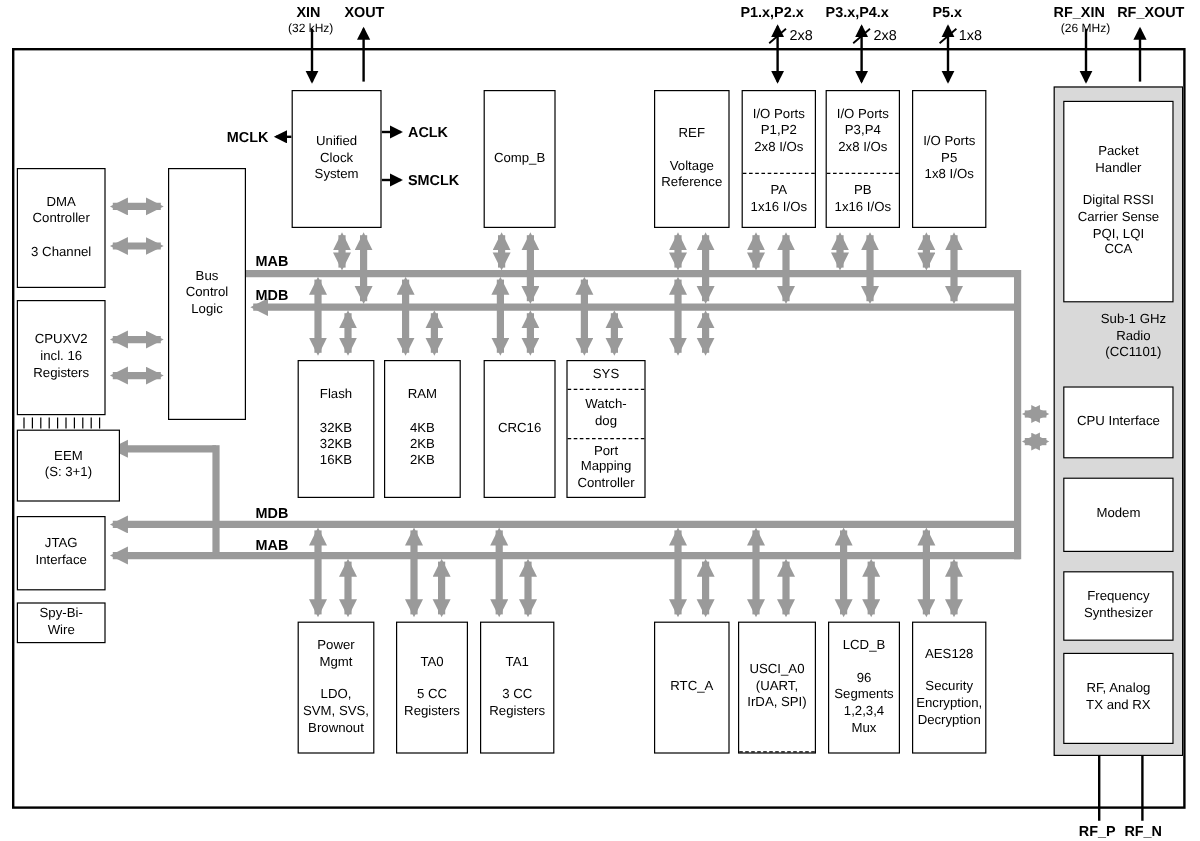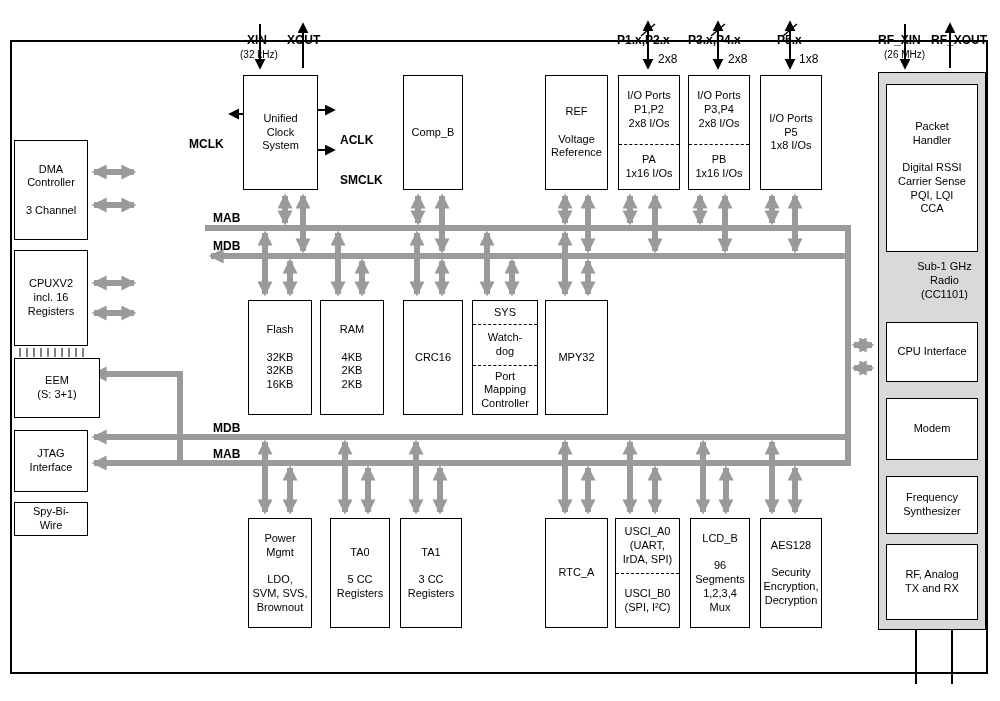--- a/index.html
+++ b/index.html
@@ -11,21 +11,21 @@
            display:flex; align-items:center; justify-content:center; text-align:center;
            font-size:11px; line-height:1.25; white-space:pre-line; color:#000; }
   .block.col { flex-direction:column; align-items:stretch; justify-content:flex-start; }
   .sec { display:flex; align-items:center; justify-content:center; text-align:center; white-space:pre-line; width:100%; }
   .dashedsep { border-bottom:1.5px dashed #000; }
   .radio-container { position:absolute; left:878px; top:72px; width:108px; height:558px;
                      background:#d9d9d9; border:1.5px solid #000; z-index:2; }
   .radio-label { position:absolute; left:880px; top:256px; width:104px; height:48px; z-index:3;
                  display:flex; align-items:center; justify-content:center; text-align:center;
                  font-size:11px; line-height:1.3; white-space:pre-line;padding-left:25px; }
-  .plabel { position:absolute; z-index:4; font-size:12px; font-weight:bold; color:#000; white-space:nowrap;margin-top:30px; }
+  .plabel { position:absolute; z-index:4; font-size:12px; font-weight:bold; color:#000; white-space:nowrap; }
   .plabel.small { font-size:10px; font-weight:normal; }
   .buslabel { position:absolute; z-index:3; font-size:12px; font-weight:bold; color:#000; }
 </style>
 </head>
 <body>
 
 <div class="canvas">
 
   <div class="chip"></div>
 
@@ -132,20 +132,23 @@
 3 Channel</div>
   <div class="block" style="left:14px;top:250px;width:74px;height:96px">CPUXV2
 incl. 16
 Registers</div>
   <div class="block" style="left:14px;top:358px;width:86px;height:60px">EEM
 (S: 3+1)</div>
   <div class="block" style="left:14px;top:430px;width:74px;height:62px">JTAG
 Interface</div>
   <div class="block" style="left:14px;top:502px;width:74px;height:34px">Spy-Bi-
 Wire</div>
+  <div class="block" style="left:140px;top:140px;width:65px;height:210px">Bus
+Control
+Logic</div>
 
   <div class="block" style="left:243px;top:75px;width:75px;height:115px">Unified
 Clock
 System</div>
   <div class="block" style="left:403px;top:75px;width:60px;height:115px">Comp_B</div>
   <div class="block" style="left:545px;top:75px;width:63px;height:115px">REF
 
 Voltage
 Reference</div>
 
@@ -179,43 +182,40 @@
 2KB</div>
   <div class="block" style="left:403px;top:300px;width:60px;height:115px">CRC16</div>
   <div class="block col" style="left:472px;top:300px;width:66px;height:115px">
     <div class="sec dashedsep" style="flex:23 0 0">SYS</div>
     <div class="sec dashedsep" style="flex:41 0 0">Watch-
 dog</div>
     <div class="sec" style="flex:48 0 0">Port
 Mapping
 Controller</div>
   </div>
-  <div class="block" style="left:545px;top:300px;width:63px;height:115px">MPY32</div>
 
   <div class="block" style="left:248px;top:518px;width:64px;height:110px">Power
 Mgmt
 
 LDO,
 SVM, SVS,
 Brownout</div>
   <div class="block" style="left:330px;top:518px;width:60px;height:110px">TA0
 
 5 CC
 Registers</div>
   <div class="block" style="left:400px;top:518px;width:62px;height:110px">TA1
 
 3 CC
 Registers</div>
   <div class="block" style="left:545px;top:518px;width:63px;height:110px">RTC_A</div>
   <div class="block col" style="left:615px;top:518px;width:65px;height:110px">
     <div class="sec dashedsep" style="flex:54 0 0">USCI_A0
 (UART,
 IrDA, SPI)</div>
-    <div class="sec" style="flex:53 0 0">USCI_B0
-(SPI, I²C)</div>
   </div>
   <div class="block" style="left:690px;top:518px;width:60px;height:110px">LCD_B
 
 96
 Segments
 1,2,3,4
 Mux</div>
   <div class="block" style="left:760px;top:518px;width:62px;height:110px">AES128
 
 Security

